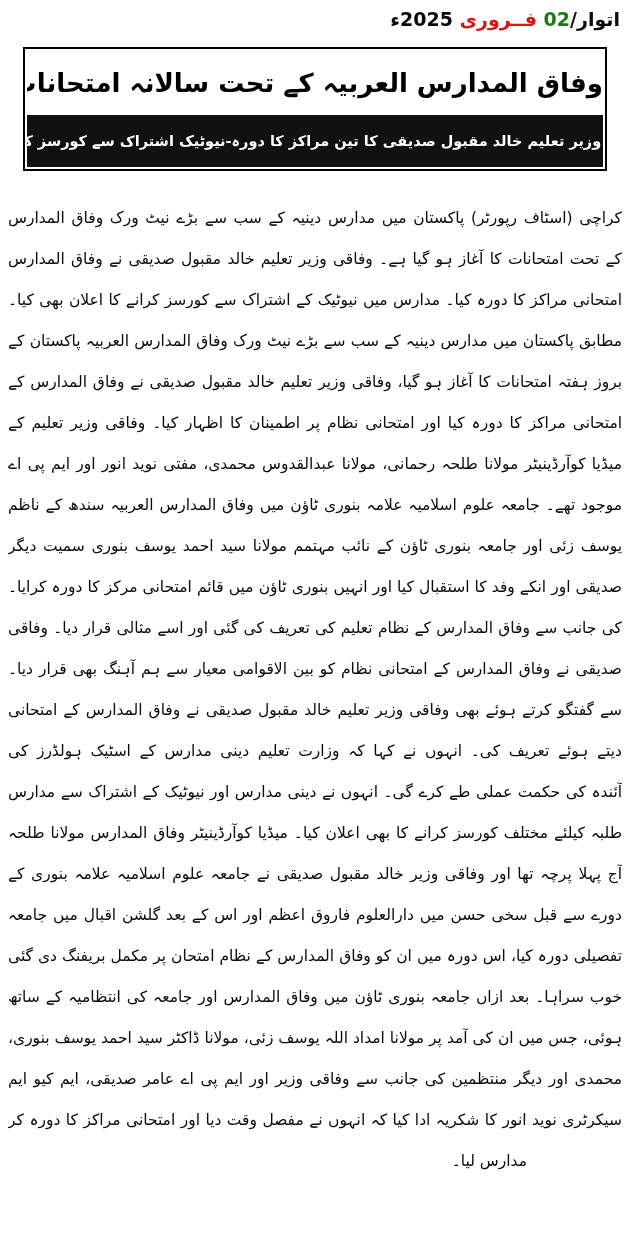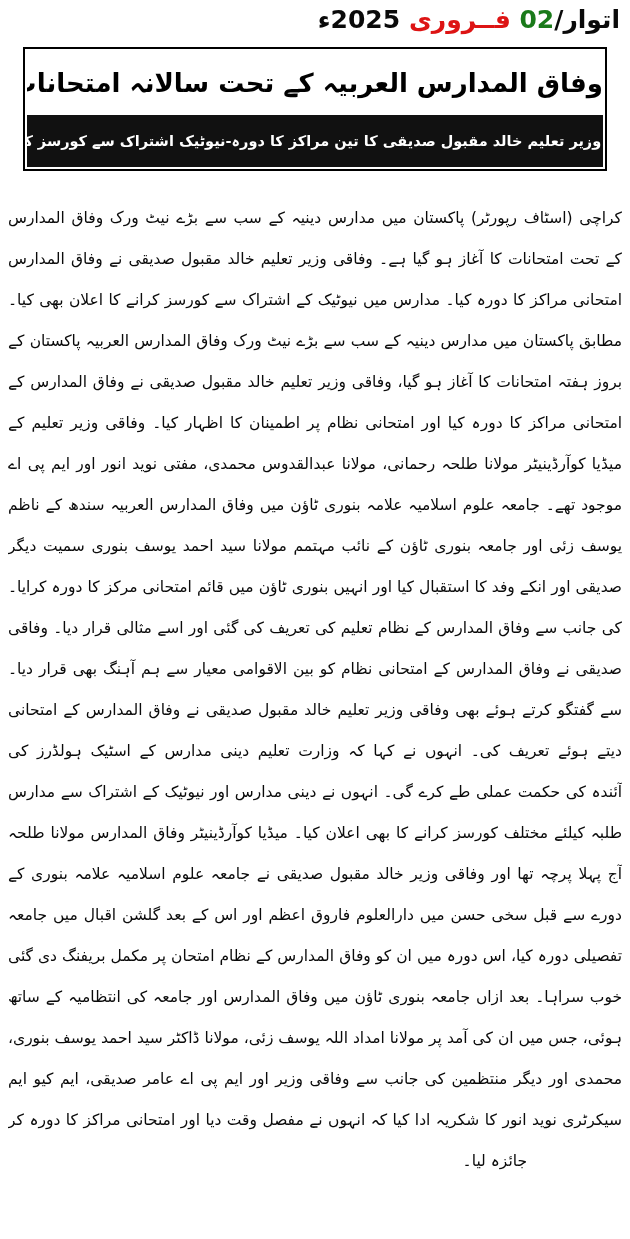--- a/index.html
+++ b/index.html
@@ -12,21 +12,21 @@
     overflow: hidden;
     position: relative;
   }
 
   
   .masthead {
     direction: rtl;
     text-align: right;
     padding: 6px 10px 0 0;
     line-height: 27px;
-    font-size: 25px;
+    font-size: 19px;
     font-weight: bold;
   }
   .masthead .seg { display: inline; }
   .seg-daynum  { color: var(--c-daynum); }
   .seg-month   { color: var(--c-month); }
   .seg-paper   { color: var(--c-paper); }
 
   
   .headline-box {
     margin: 14px 23px 0 23px;
@@ -120,14 +120,14 @@
   <div class="bline">دیتے ہوئے تعریف کی۔ انہوں نے کہا کہ وزارت تعلیم دینی مدارس کے اسٹیک ہولڈرز کی مشاورت سے</div>
   <div class="bline">آئندہ کی حکمت عملی طے کرے گی۔ انہوں نے دینی مدارس اور نیوٹیک کے اشتراک سے مدارس میں زیر تعلیم</div>
   <div class="bline">طلبہ کیلئے مختلف کورسز کرانے کا بھی اعلان کیا۔ میڈیا کوآرڈینیٹر وفاق المدارس مولانا طلحہ رحمانی نے بتایا کہ</div>
   <div class="bline">آج پہلا پرچہ تھا اور وفاقی وزیر خالد مقبول صدیقی نے جامعہ علوم اسلامیہ علامہ بنوری کے امتحانی مرکز کے</div>
   <div class="bline">دورے سے قبل سخی حسن میں دارالعلوم فاروق اعظم اور اس کے بعد گلشن اقبال میں جامعہ بیت المکرم کا بھی</div>
   <div class="bline">تفصیلی دورہ کیا، اس دورہ میں ان کو وفاق المدارس کے نظام امتحان پر مکمل بریفنگ دی گئی جس کو انہوں نے</div>
   <div class="bline">خوب سراہا۔ بعد ازاں جامعہ بنوری ٹاؤن میں وفاق المدارس اور جامعہ کی انتظامیہ کے ساتھ نشست بھی</div>
   <div class="bline">ہوئی، جس میں ان کی آمد پر مولانا امداد اللہ یوسف زئی، مولانا ڈاکٹر سید احمد یوسف بنوری، مولانا عبدالقدوس</div>
   <div class="bline">محمدی اور دیگر منتظمین کی جانب سے وفاقی وزیر اور ایم پی اے عامر صدیقی، ایم کیو ایم علماء ونگ کے جنرل</div>
   <div class="bline">سیکرٹری نوید انور کا شکریہ ادا کیا کہ انہوں نے مفصل وقت دیا اور امتحانی مراکز کا دورہ کر کے امتحانی نظام کا</div>
-  <div class="bline bline-last">جائزہ لیا۔</div>
+  <div class="bline bline-last">مدارس لیا۔</div>
 </article>
 
 </body></html>

